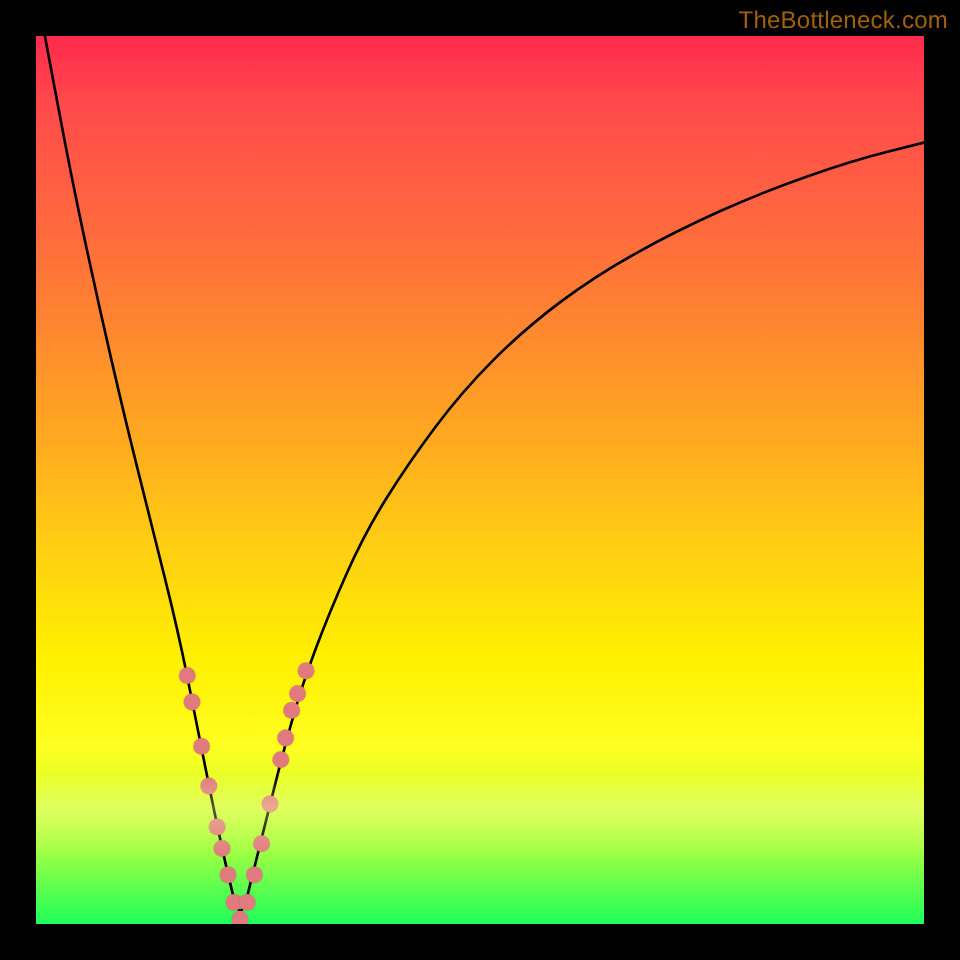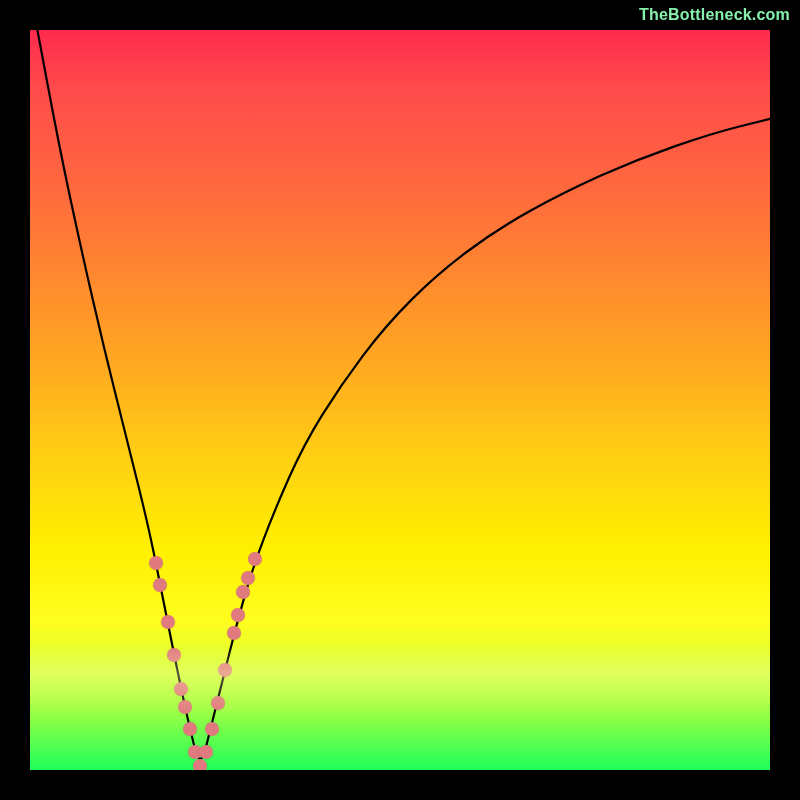--- a/index.html
+++ b/index.html
@@ -14,23 +14,23 @@
   .frame {
     position: relative;
     width: 800px;
     height: 800px;
     background: #000;
   }
   .watermark {
     position: absolute;
     top: 6px;
     right: 10px;
-    color: #86efac;
-    font-size: 16px;
-    font-weight: 700;
+    color: #a16207;
+    font-size: 20px;
+    font-weight: 400;
     letter-spacing: 0.2px;
     z-index: 50;
     user-select: none;
   }
   
   .plot {
     position: absolute;
     left: 30px;
     top: 30px;
     width: 740px;   

